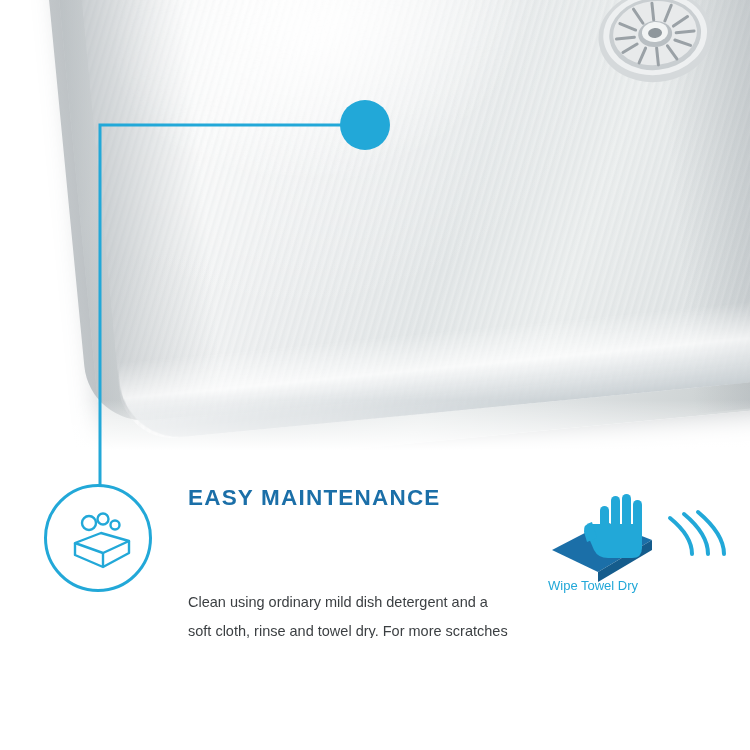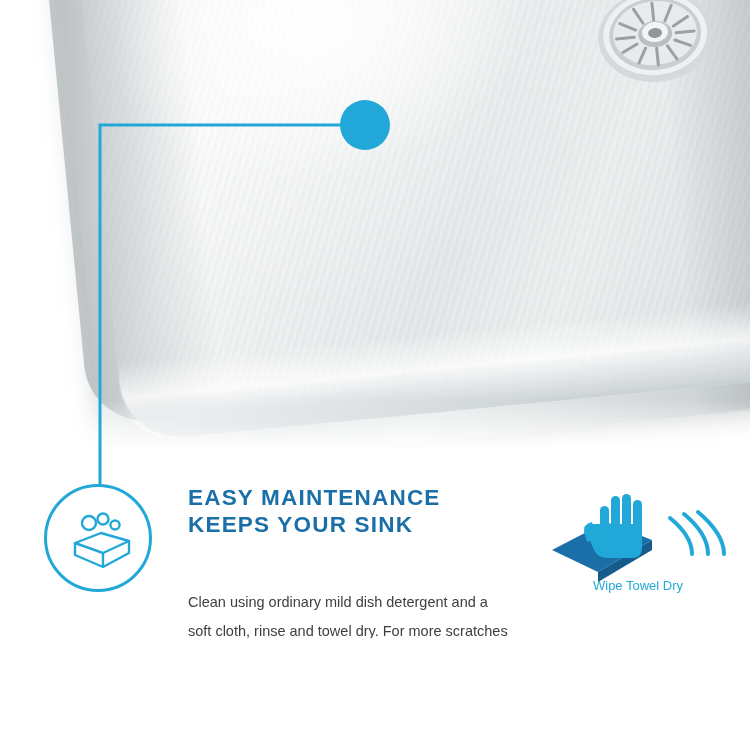--- a/index.html
+++ b/index.html
@@ -215,21 +215,21 @@
     left: 548px;
     top: 488px;
     width: 180px;
     height: 110px;
   }
   .wipe-caption {
     position: absolute;
     left: 548px;
     top: 578px;
     width: 180px;
-    text-align: center;
+    text-align: left;
     color: #22a8d8;
     font-size: 13px;
   }
 
   
   .logo {
     position: absolute;
     left: 34px;
     top: 686px;
     width: 160px;
@@ -304,21 +304,20 @@
       <circle cx="48" cy="14" r="4.5" fill="none" stroke="#22a8d8" stroke-width="2.4"></circle>
 
       <polygon points="8,32 34,22 62,30 36,42" fill="none" stroke="#22a8d8" stroke-width="2.4" stroke-linejoin="round"></polygon>
       <polyline points="8,32 8,44 36,56 62,42 62,30" fill="none" stroke="#22a8d8" stroke-width="2.4" stroke-linejoin="round"></polyline>
       <line x1="36" y1="42" x2="36" y2="56" stroke="#22a8d8" stroke-width="2.4"></line>
     </svg>
   </div>
 
   <div class="headline">
     <div>Easy Maintenance</div>
-    <div>Keeps Your Sink</div>
   </div>
 
   <div class="body-copy">
     <div>Clean using ordinary mild dish detergent and a</div>
     <div>soft cloth, rinse and towel dry. For more scratches</div>
   </div>
 
   <div class="wipe">
     <svg width="180" height="110" viewBox="0 0 180 110">
 

